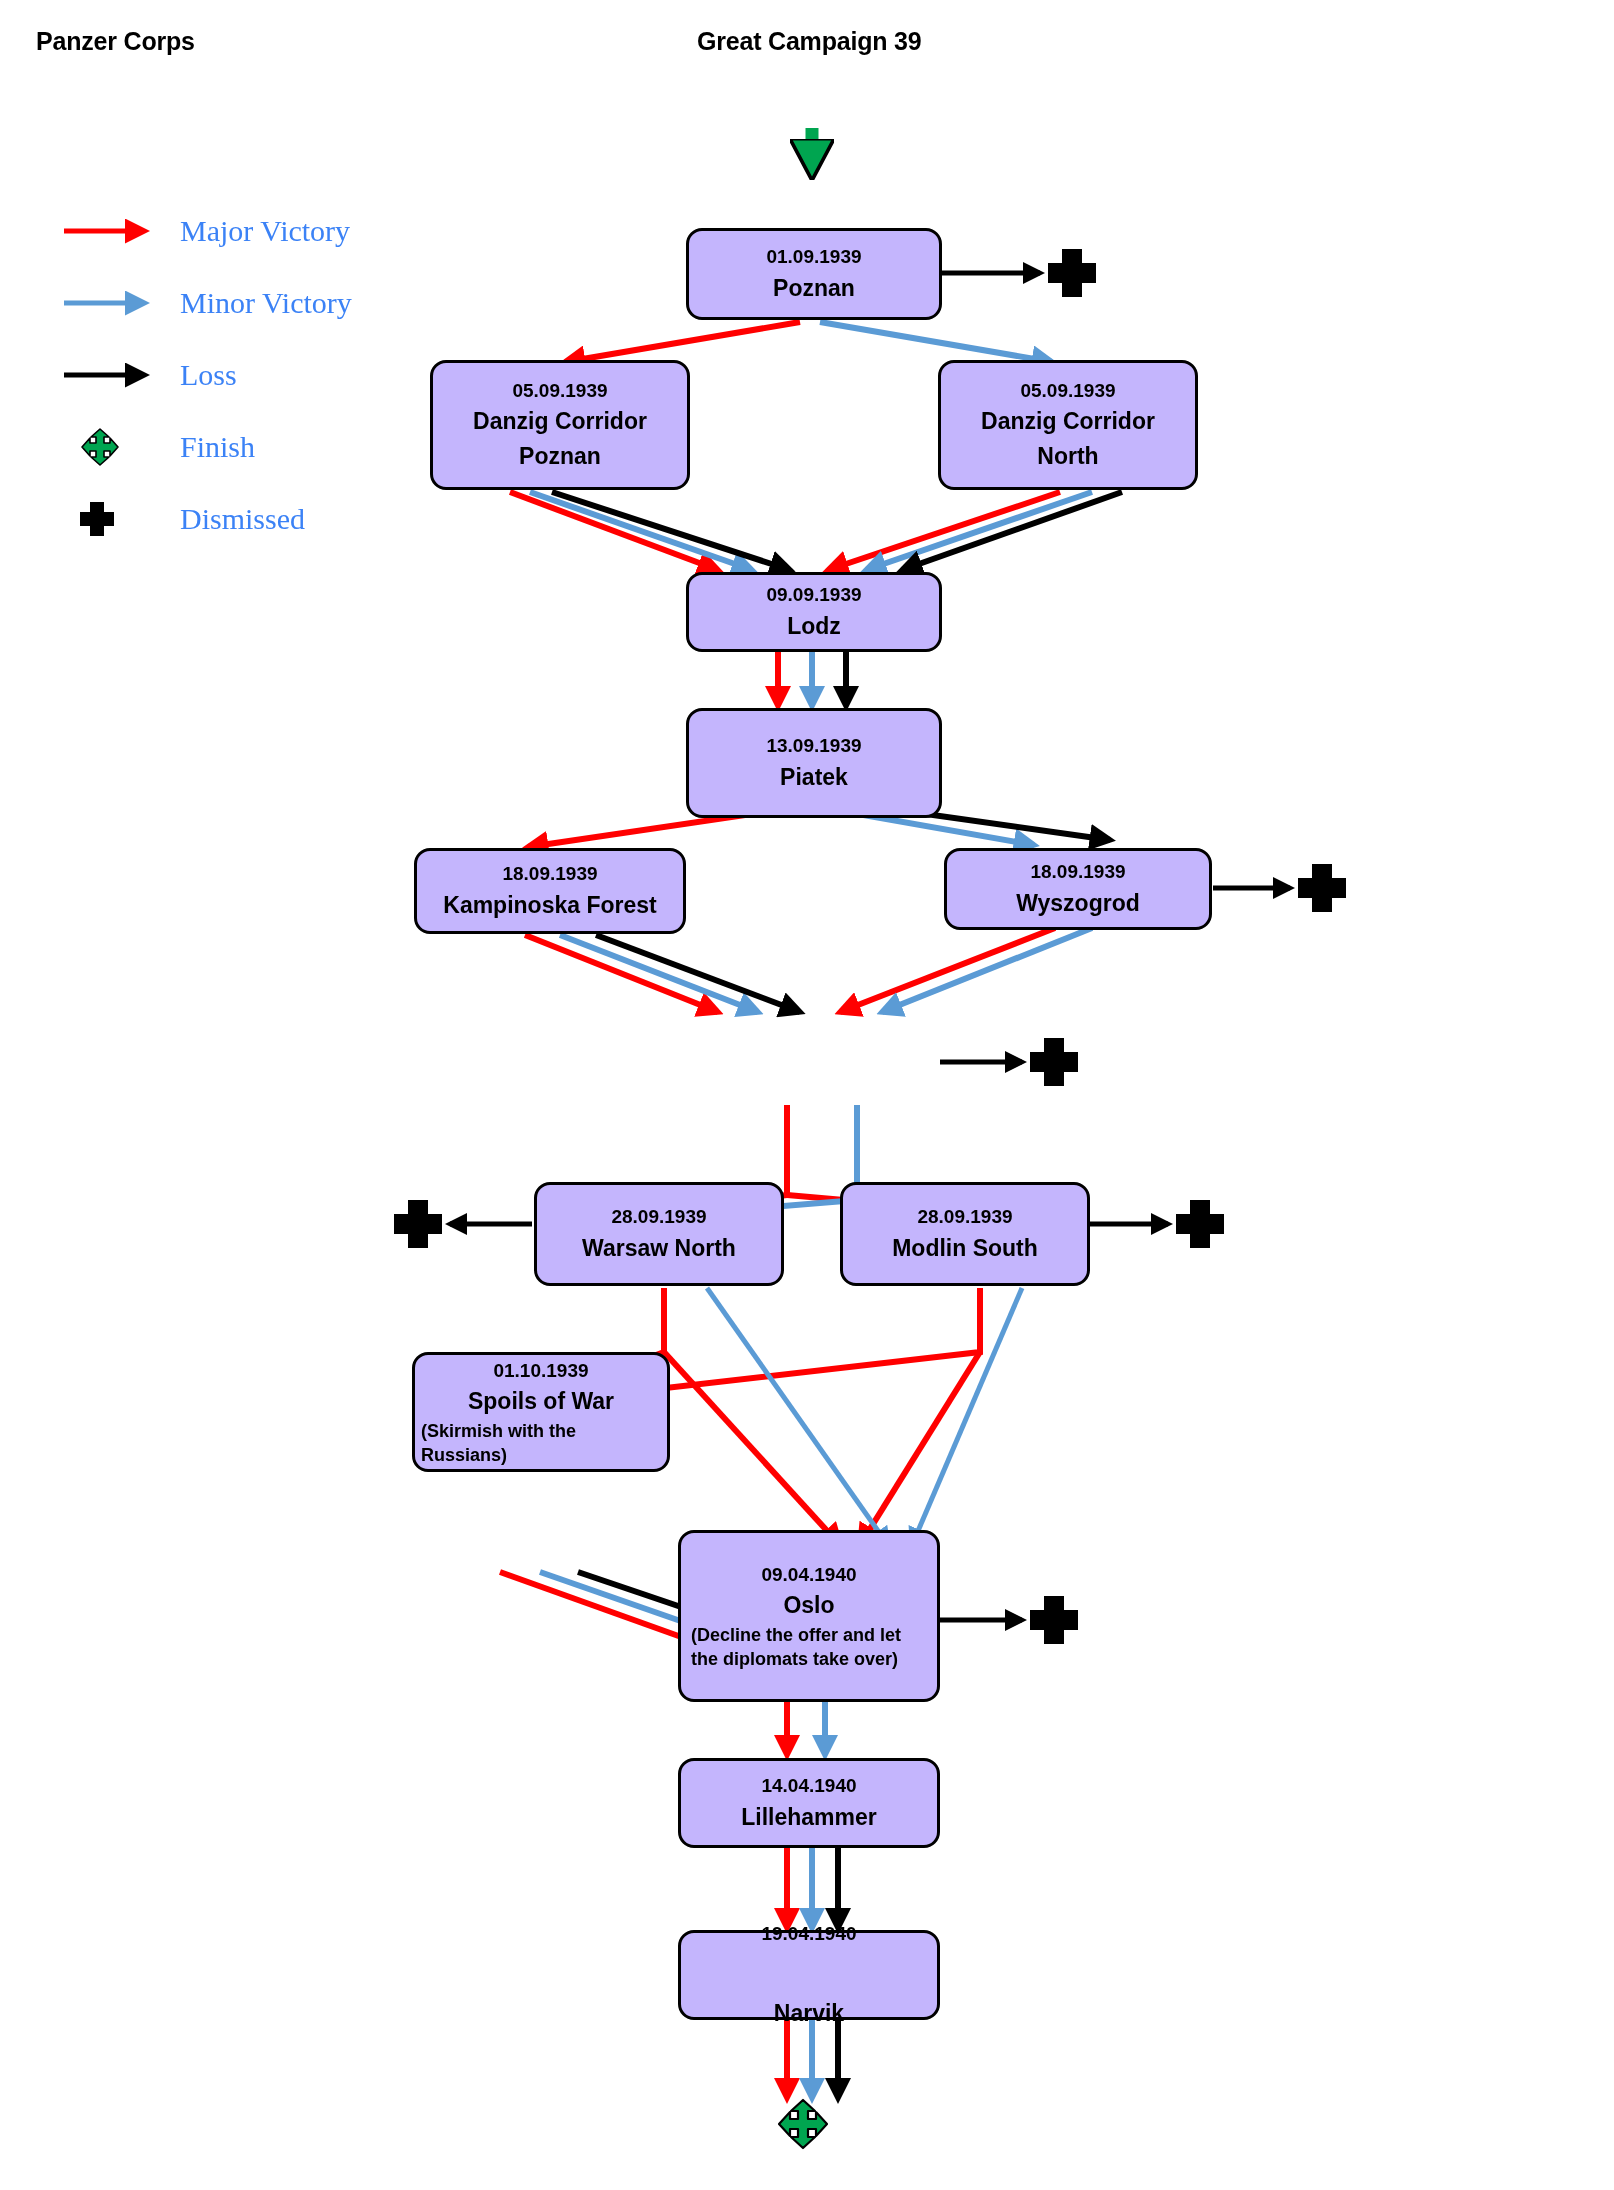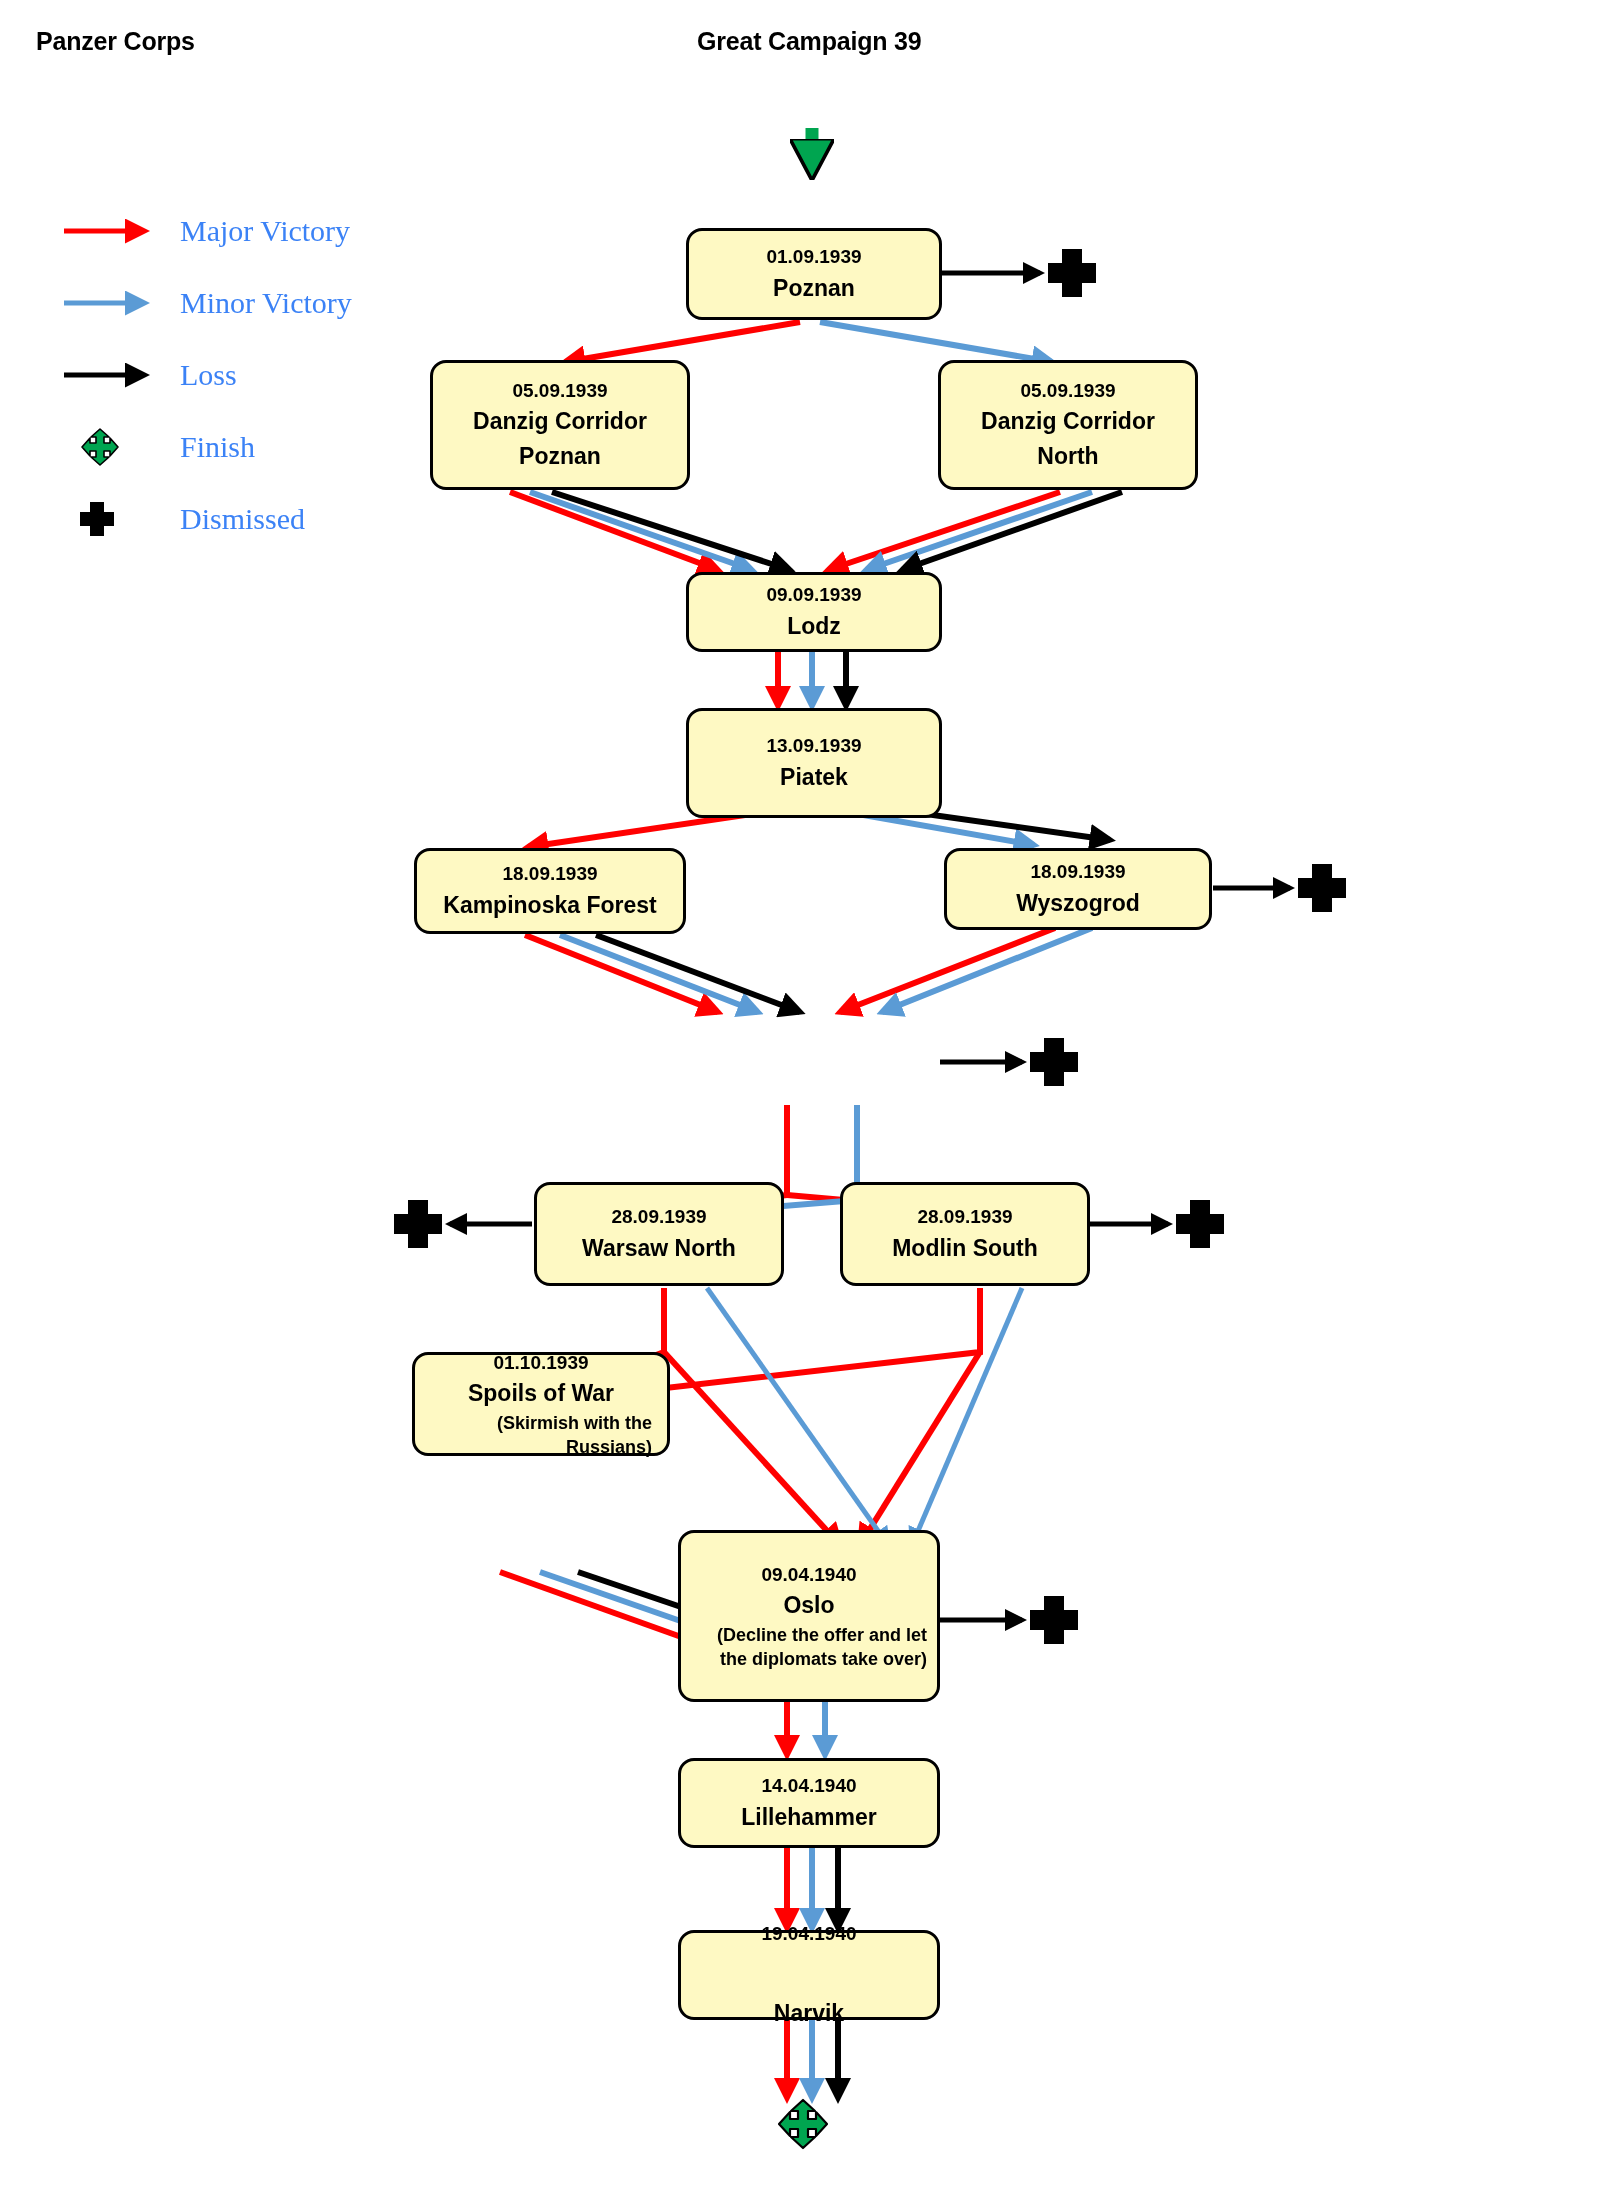--- a/index.html
+++ b/index.html
@@ -20,24 +20,24 @@
   .lg-label{position:absolute;left:120px;top:50%;transform:translateY(-50%);
             font-family:"Liberation Serif", serif;font-size:30px;color:#3b82f6;
             white-space:nowrap;}
   .lg-art{position:absolute;left:0;top:50%;transform:translateY(-50%);
           width:100px;height:40px;}
 
   
   #diagram{position:absolute;left:0;top:0;width:1614px;height:2190px;}
 
   
-  .node{position:absolute;background:#fef9c3;border:3px solid #000;
+  .node{position:absolute;background:#c4b5fd;border:3px solid #000;
         border-radius:16px;box-sizing:border-box;
         display:flex;flex-direction:column;align-items:center;
-        justify-content:center;text-align:right;color:#000;
+        justify-content:center;text-align:left;color:#000;
         font-family:"Liberation Sans", sans-serif;font-weight:bold;}
   .n-date{font-size:19px;line-height:1.45;}
   .n-name{font-size:23px;line-height:1.5;}
   .n-sub{font-size:18px;line-height:1.35;}
   #nodes-layer{position:absolute;inset:0;}
 </style>
 </head>
 <body>
 
 <div class="page">
@@ -261,21 +261,21 @@
     <div class="node" style="left:534px;top:1182px;width:250px;height:104px;">
       <div class="n-date">28.09.1939</div>
       <div class="n-name">Warsaw North</div>
     </div>
 
     <div class="node" style="left:840px;top:1182px;width:250px;height:104px;">
       <div class="n-date">28.09.1939</div>
       <div class="n-name">Modlin South</div>
     </div>
 
-    <div class="node" style="left:412px;top:1352px;width:258px;height:104px;padding:4px 15px;">
+    <div class="node" style="left:412px;top:1352px;width:258px;height:120px;padding:4px 6px;">
       <div class="n-date">01.10.1939</div>
       <div class="n-name">Spoils of War</div>
       <div class="n-sub">(Skirmish with the Russians)</div>
     </div>
 
     <div class="node" style="left:678px;top:1530px;width:262px;height:172px;padding:12px 10px;">
       <div class="n-date">09.04.1940</div>
       <div class="n-name">Oslo</div>
       <div class="n-sub">(Decline the offer and let the diplomats take over)</div>
     </div>

